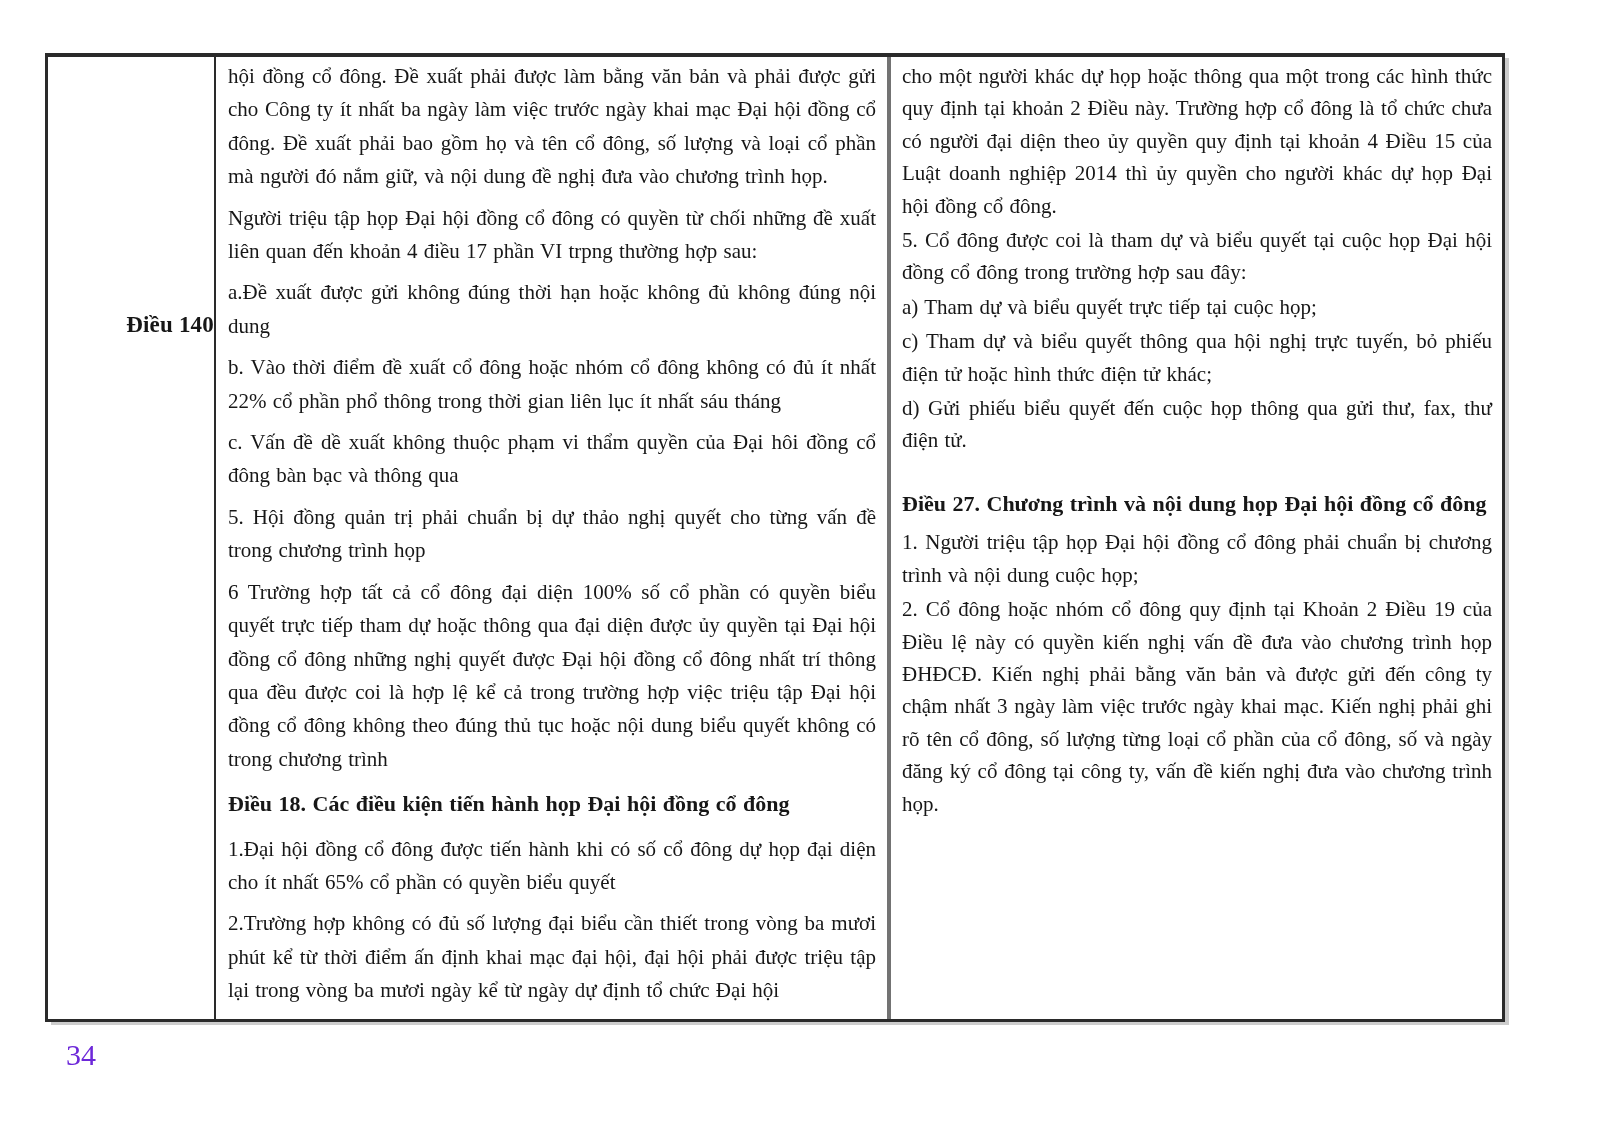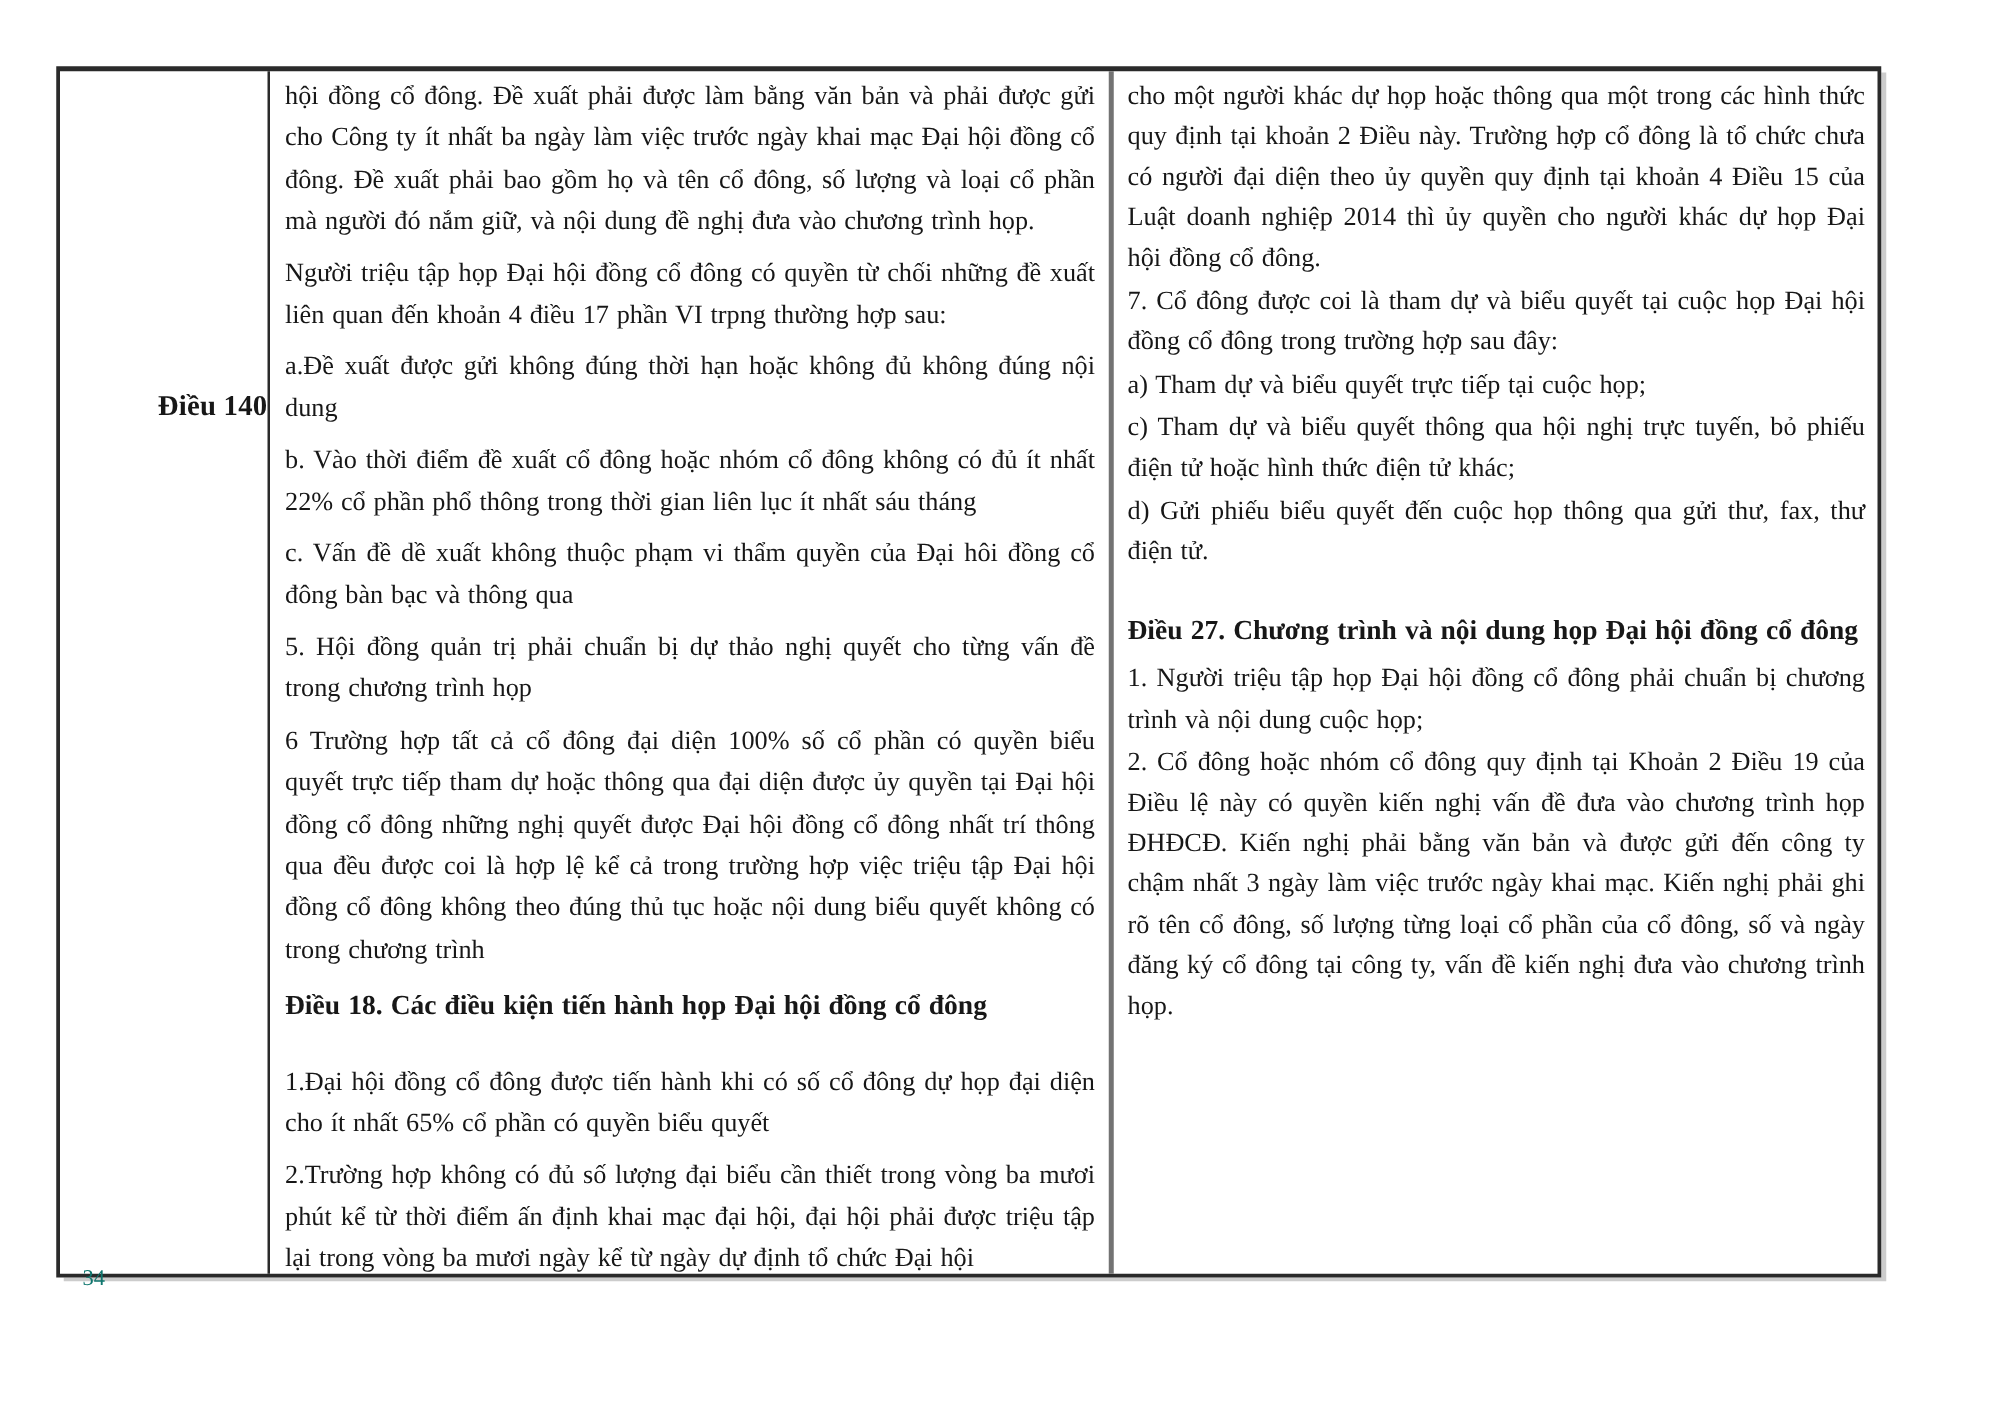--- a/index.html
+++ b/index.html
@@ -66,32 +66,32 @@
     line-height: 32.4px;
     margin-bottom: 2px;
   }
   .para.heading {
     font-weight: bold;
     font-size: 22px;
     text-align: right;
   }
   .cell-mid .para.heading {
     margin-top: 11px;
-    margin-bottom: 28px;
+    margin-bottom: 12px;
   }
   .cell-right .para.heading {
     margin-top: 31px;
     margin-bottom: 6px;
   }
   .page-number {
     position: absolute;
     left: 66px;
-    top: 1012px;
-    font-size: 18px;
-    color: #0f766e;
+    top: 1038px;
+    font-size: 30px;
+    color: #6d28d9;
   }
 </style>
 </head>
 <body>
 
 <div class="page">
 
   <div class="doc-table">
 
     <div class="cell cell-article">
@@ -106,21 +106,21 @@
         <p class="para body">c. Vấn đề dề xuất không thuộc phạm vi thẩm quyền của Đại hôi đồng cổ đông bàn bạc và thông qua</p>
         <p class="para body">5. Hội đồng quản trị phải chuẩn bị dự thảo nghị quyết cho từng vấn đề trong chương trình họp</p>
         <p class="para body">6 Trường hợp tất cả cổ đông đại diện 100% số cổ phần có quyền biểu quyết trực tiếp tham dự hoặc thông qua đại diện được ủy quyền tại Đại hội đồng cổ đông những nghị quyết được Đại hội đồng cổ đông nhất trí thông qua đều được coi là hợp lệ kể cả trong trường hợp việc triệu tập Đại hội đồng cổ đông không theo đúng thủ tục hoặc nội dung biểu quyết không có trong chương trình</p>
         <p class="para heading">Điều 18. Các điều kiện tiến hành họp Đại hội đồng cổ đông</p>
         <p class="para body">1.Đại hội đồng cổ đông được tiến hành khi có số cổ đông dự họp đại diện cho ít nhất 65% cổ phần có quyền biểu quyết</p>
         <p class="para body">2.Trường hợp không có đủ số lượng đại biểu cần thiết trong vòng ba mươi phút kể từ thời điểm ấn định khai mạc đại hội, đại hội phải được triệu tập lại trong vòng ba mươi ngày kể từ ngày dự định tổ chức Đại hội</p>
       </div>
 
     <div class="cell cell-right" id="col-right">
         <p class="para body">cho một người khác dự họp hoặc thông qua một trong các hình thức quy định tại khoản 2 Điều này. Trường hợp cổ đông là tổ chức chưa có người đại diện theo ủy quyền quy định tại khoản 4 Điều 15 của Luật doanh nghiệp 2014 thì ủy quyền cho người khác dự họp Đại hội đồng cổ đông.</p>
-        <p class="para body">7. Cổ đông được coi là tham dự và biểu quyết tại cuộc họp Đại hội đồng cổ đông trong trường hợp sau đây:</p>
+        <p class="para body">5. Cổ đông được coi là tham dự và biểu quyết tại cuộc họp Đại hội đồng cổ đông trong trường hợp sau đây:</p>
         <p class="para body">a) Tham dự và biểu quyết trực tiếp tại cuộc họp;</p>
         <p class="para body">c) Tham dự và biểu quyết thông qua hội nghị trực tuyến, bỏ phiếu điện tử hoặc hình thức điện tử khác;</p>
         <p class="para body">d) Gửi phiếu biểu quyết đến cuộc họp thông qua gửi thư, fax, thư điện tử.</p>
         <p class="para heading">Điều 27. Chương trình và nội dung họp Đại hội đồng cổ đông</p>
         <p class="para body">1. Người triệu tập họp Đại hội đồng cổ đông phải chuẩn bị chương trình và nội dung cuộc họp;</p>
         <p class="para body">2. Cổ đông hoặc nhóm cổ đông quy định tại Khoản 2 Điều 19 của Điều lệ này có quyền kiến nghị vấn đề đưa vào chương trình họp ĐHĐCĐ. Kiến nghị phải bằng văn bản và được gửi đến công ty chậm nhất 3 ngày làm việc trước ngày khai mạc. Kiến nghị phải ghi rõ tên cổ đông, số lượng từng loại cổ phần của cổ đông, số và ngày đăng ký cổ đông tại công ty, vấn đề kiến nghị đưa vào chương trình họp.</p>
       </div>
 
   </div>
 

